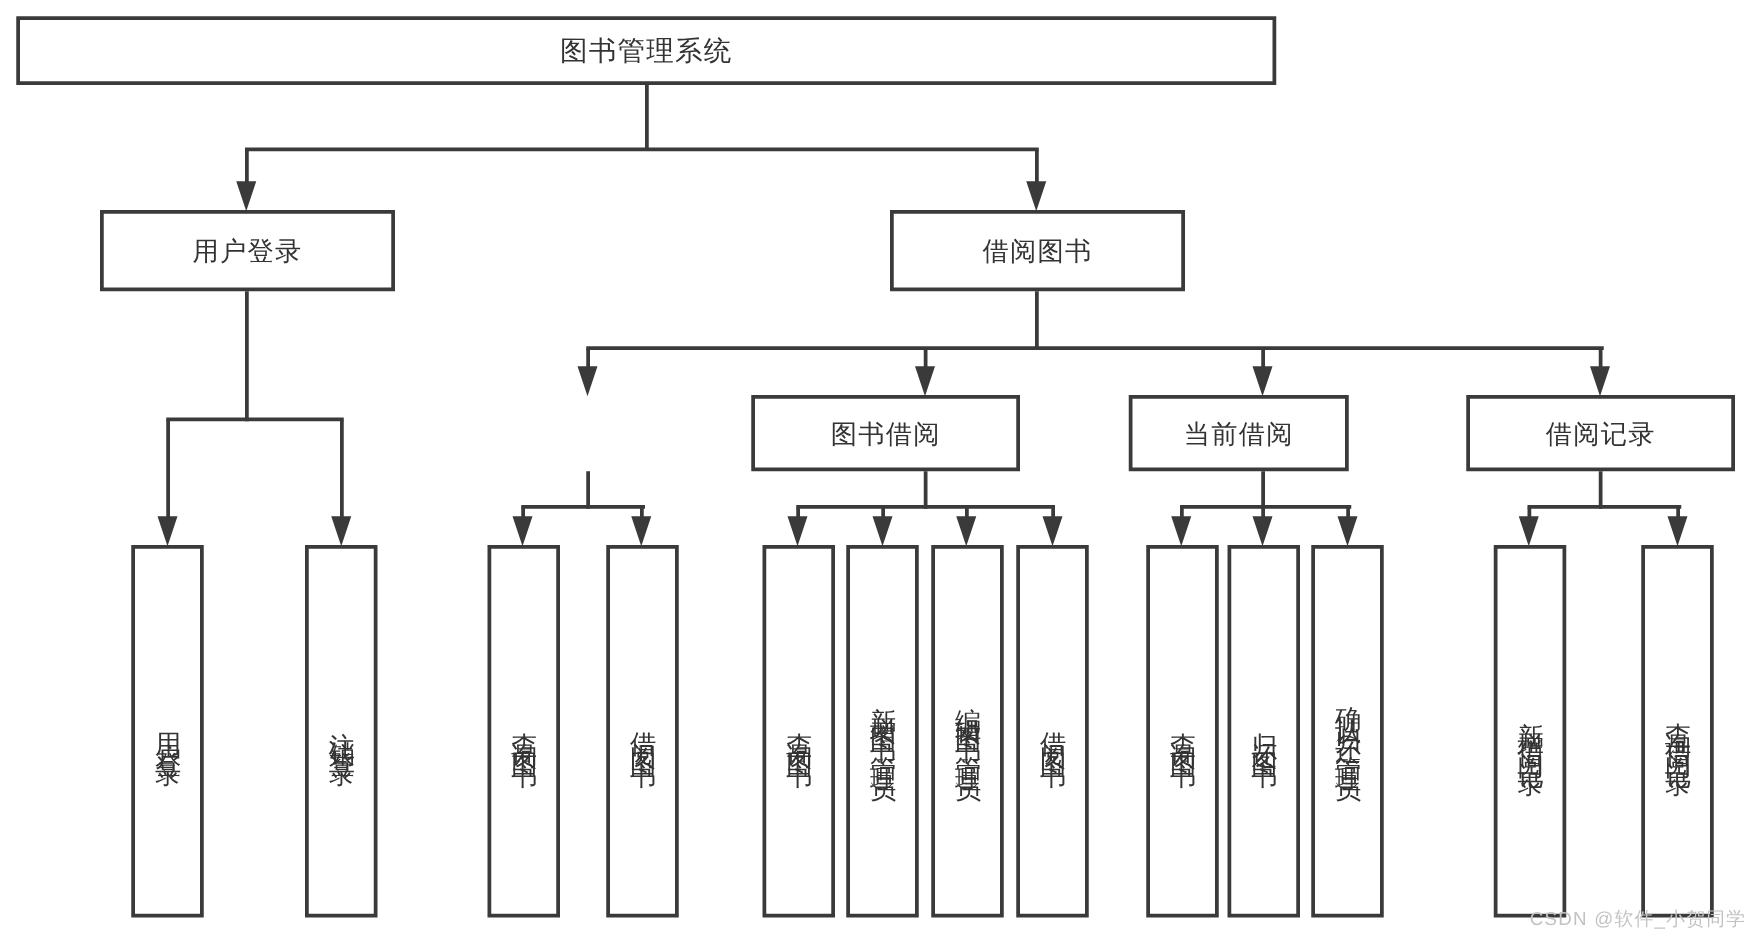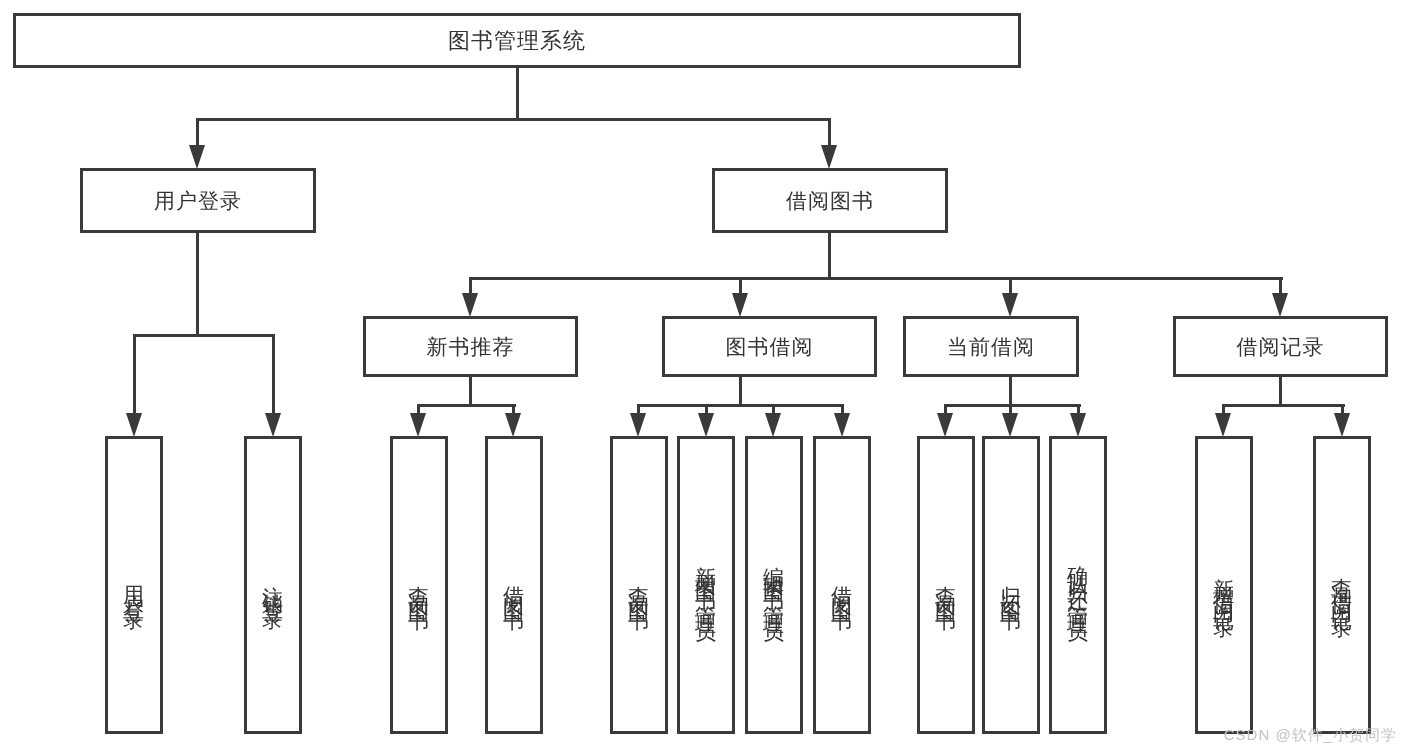--- a/index.html
+++ b/index.html
@@ -94,22 +94,21 @@
   <div class="hline" style="left:469px;top:277px;width:814px;"></div>
   <div class="vline" style="left:469px;top:279px;height:16px;"></div>
   <div class="ah" style="left:462px;top:293px;"></div>
   <div class="vline" style="left:739px;top:279px;height:16px;"></div>
   <div class="ah" style="left:732px;top:293px;"></div>
   <div class="vline" style="left:1009px;top:279px;height:16px;"></div>
   <div class="ah" style="left:1002px;top:293px;"></div>
   <div class="vline" style="left:1279px;top:279px;height:16px;"></div>
   <div class="ah" style="left:1272px;top:293px;"></div>
 
-  <div class="box h" style="left:363px;top:316px;width:215px;height:61px;">新书推荐</div>
-  <div class="box h" style="left:662px;top:316px;width:215px;height:61px;">图书借阅</div>
+  <div class="box h" style="left:601px;top:316px;width:215px;height:61px;">图书借阅</div>
   <div class="box h" style="left:903px;top:316px;width:176px;height:61px;">当前借阅</div>
   <div class="box h" style="left:1173px;top:316px;width:215px;height:61px;">借阅记录</div>
 
   <div class="vline" style="left:469px;top:377px;height:30px;"></div>
   <div class="hline" style="left:417px;top:404px;width:99px;"></div>
   <div class="vline" style="left:417px;top:406px;height:10px;"></div>
   <div class="ah" style="left:410px;top:413px;"></div>
   <div class="vline" style="left:512px;top:406px;height:10px;"></div>
   <div class="ah" style="left:505px;top:413px;"></div>
 

